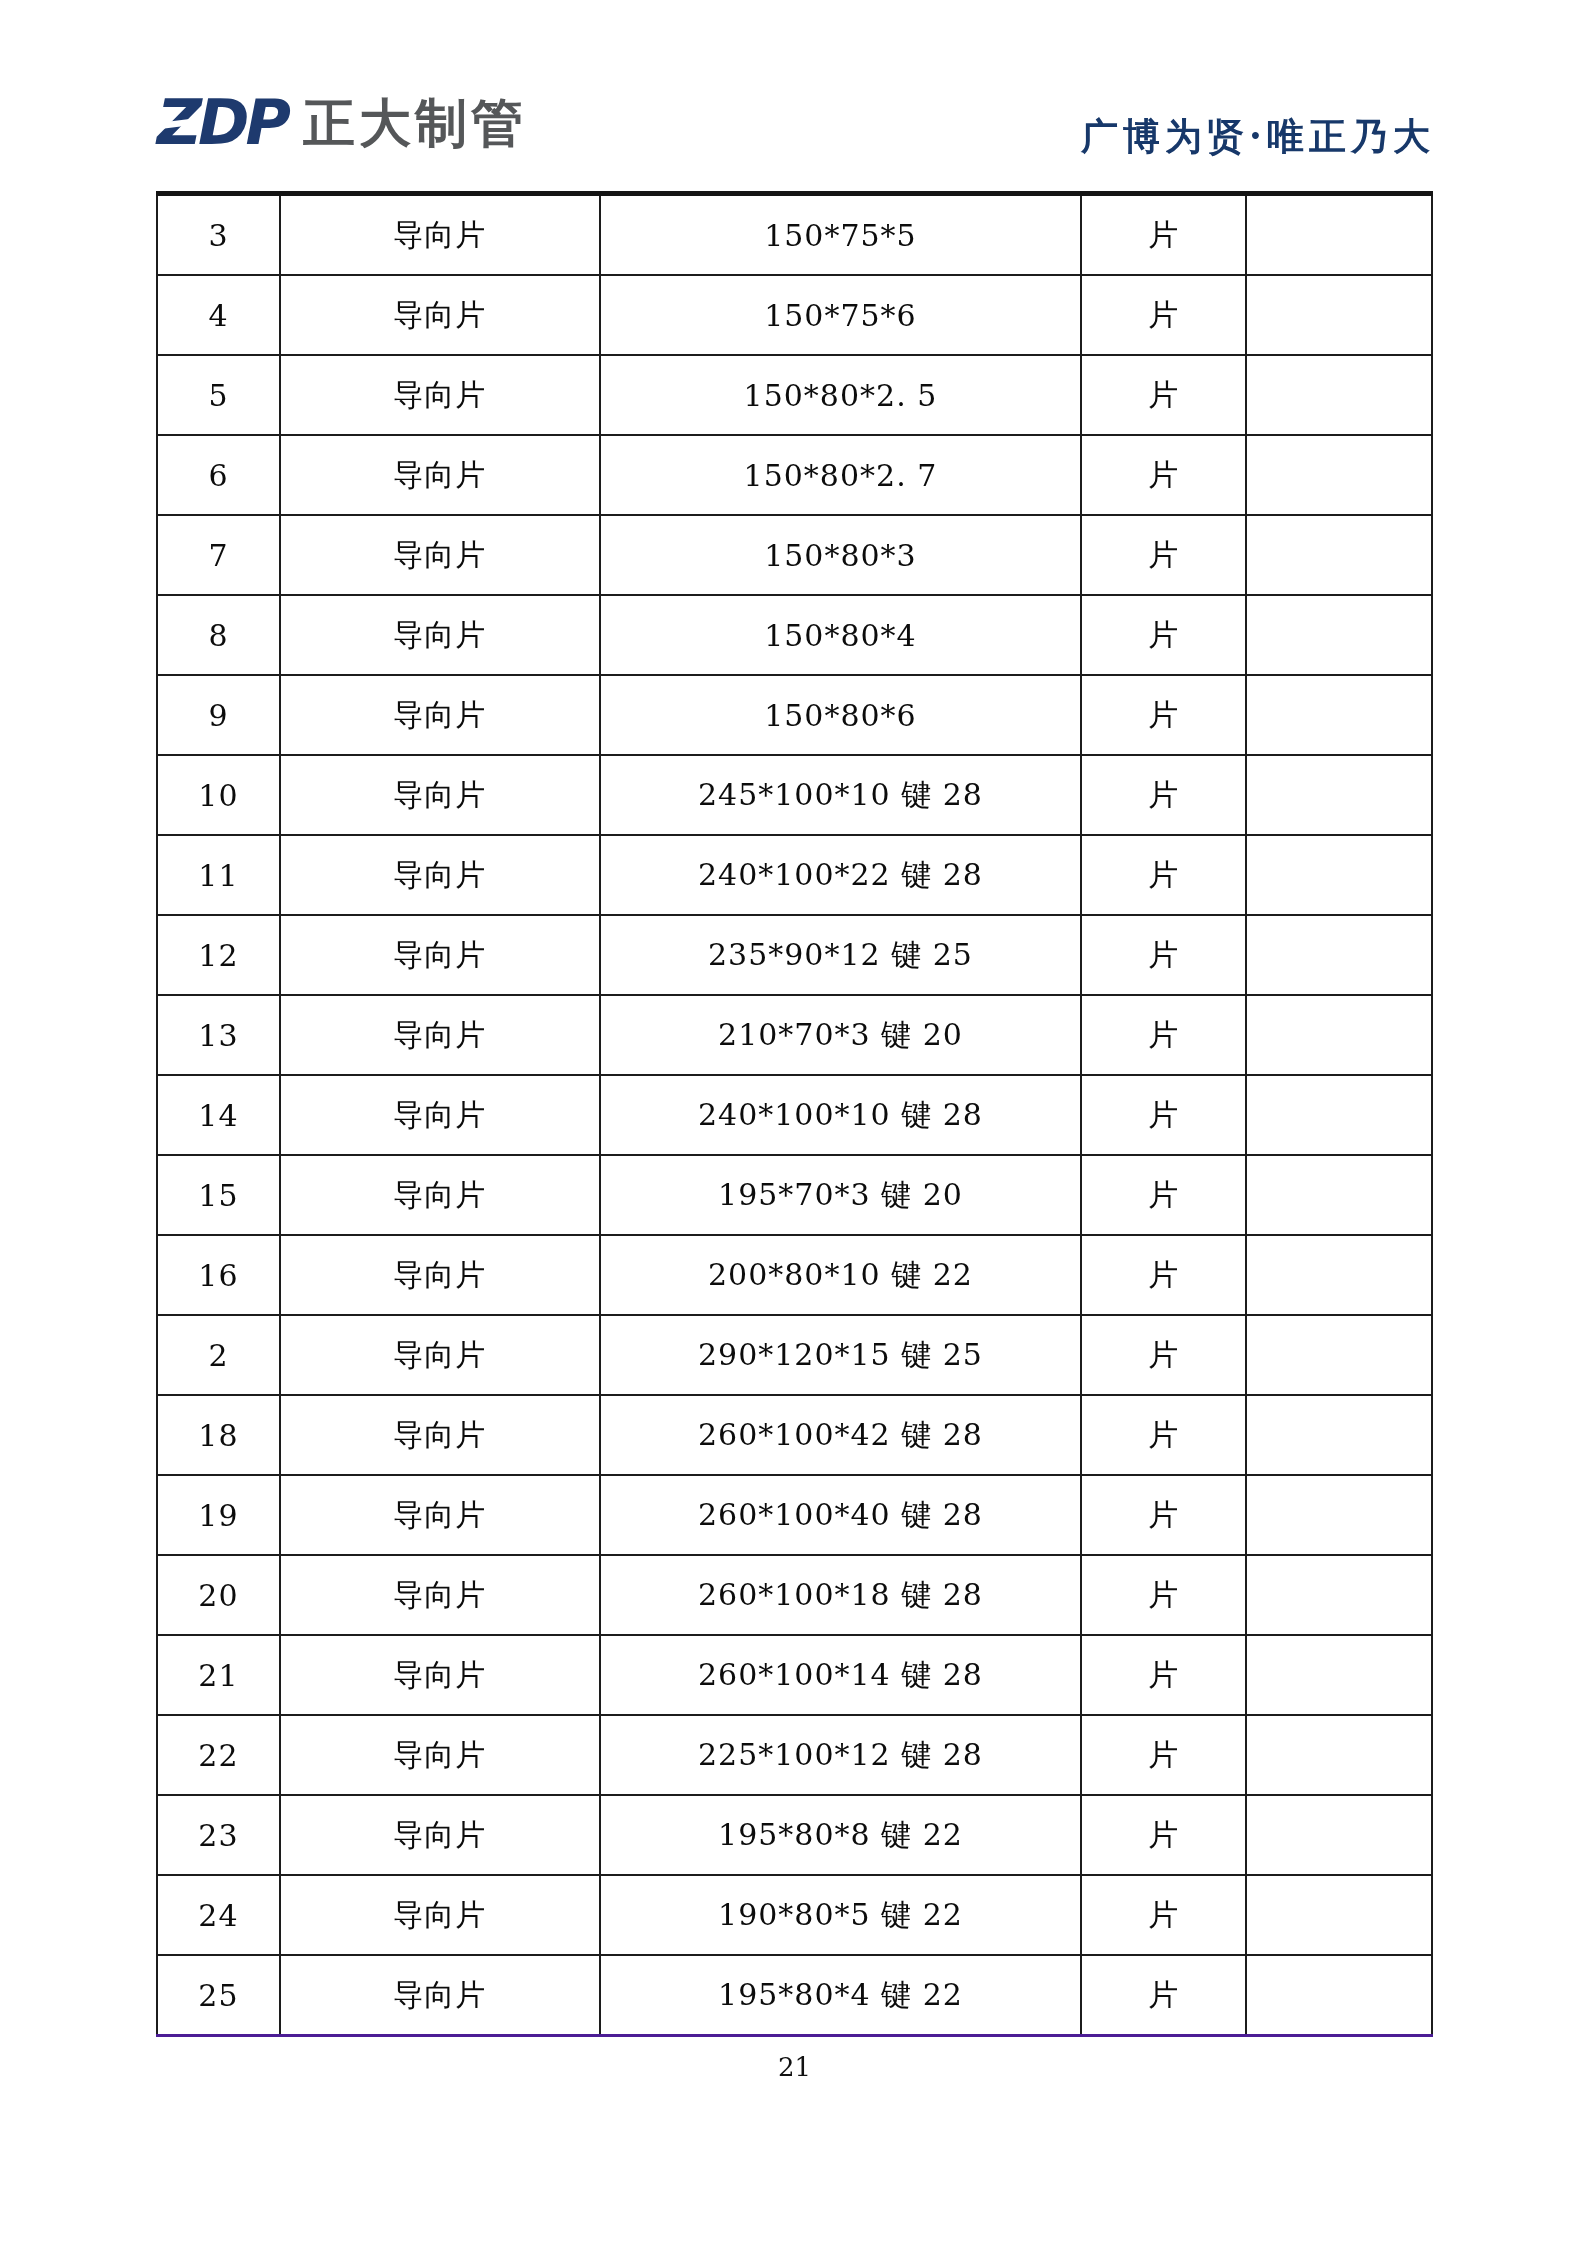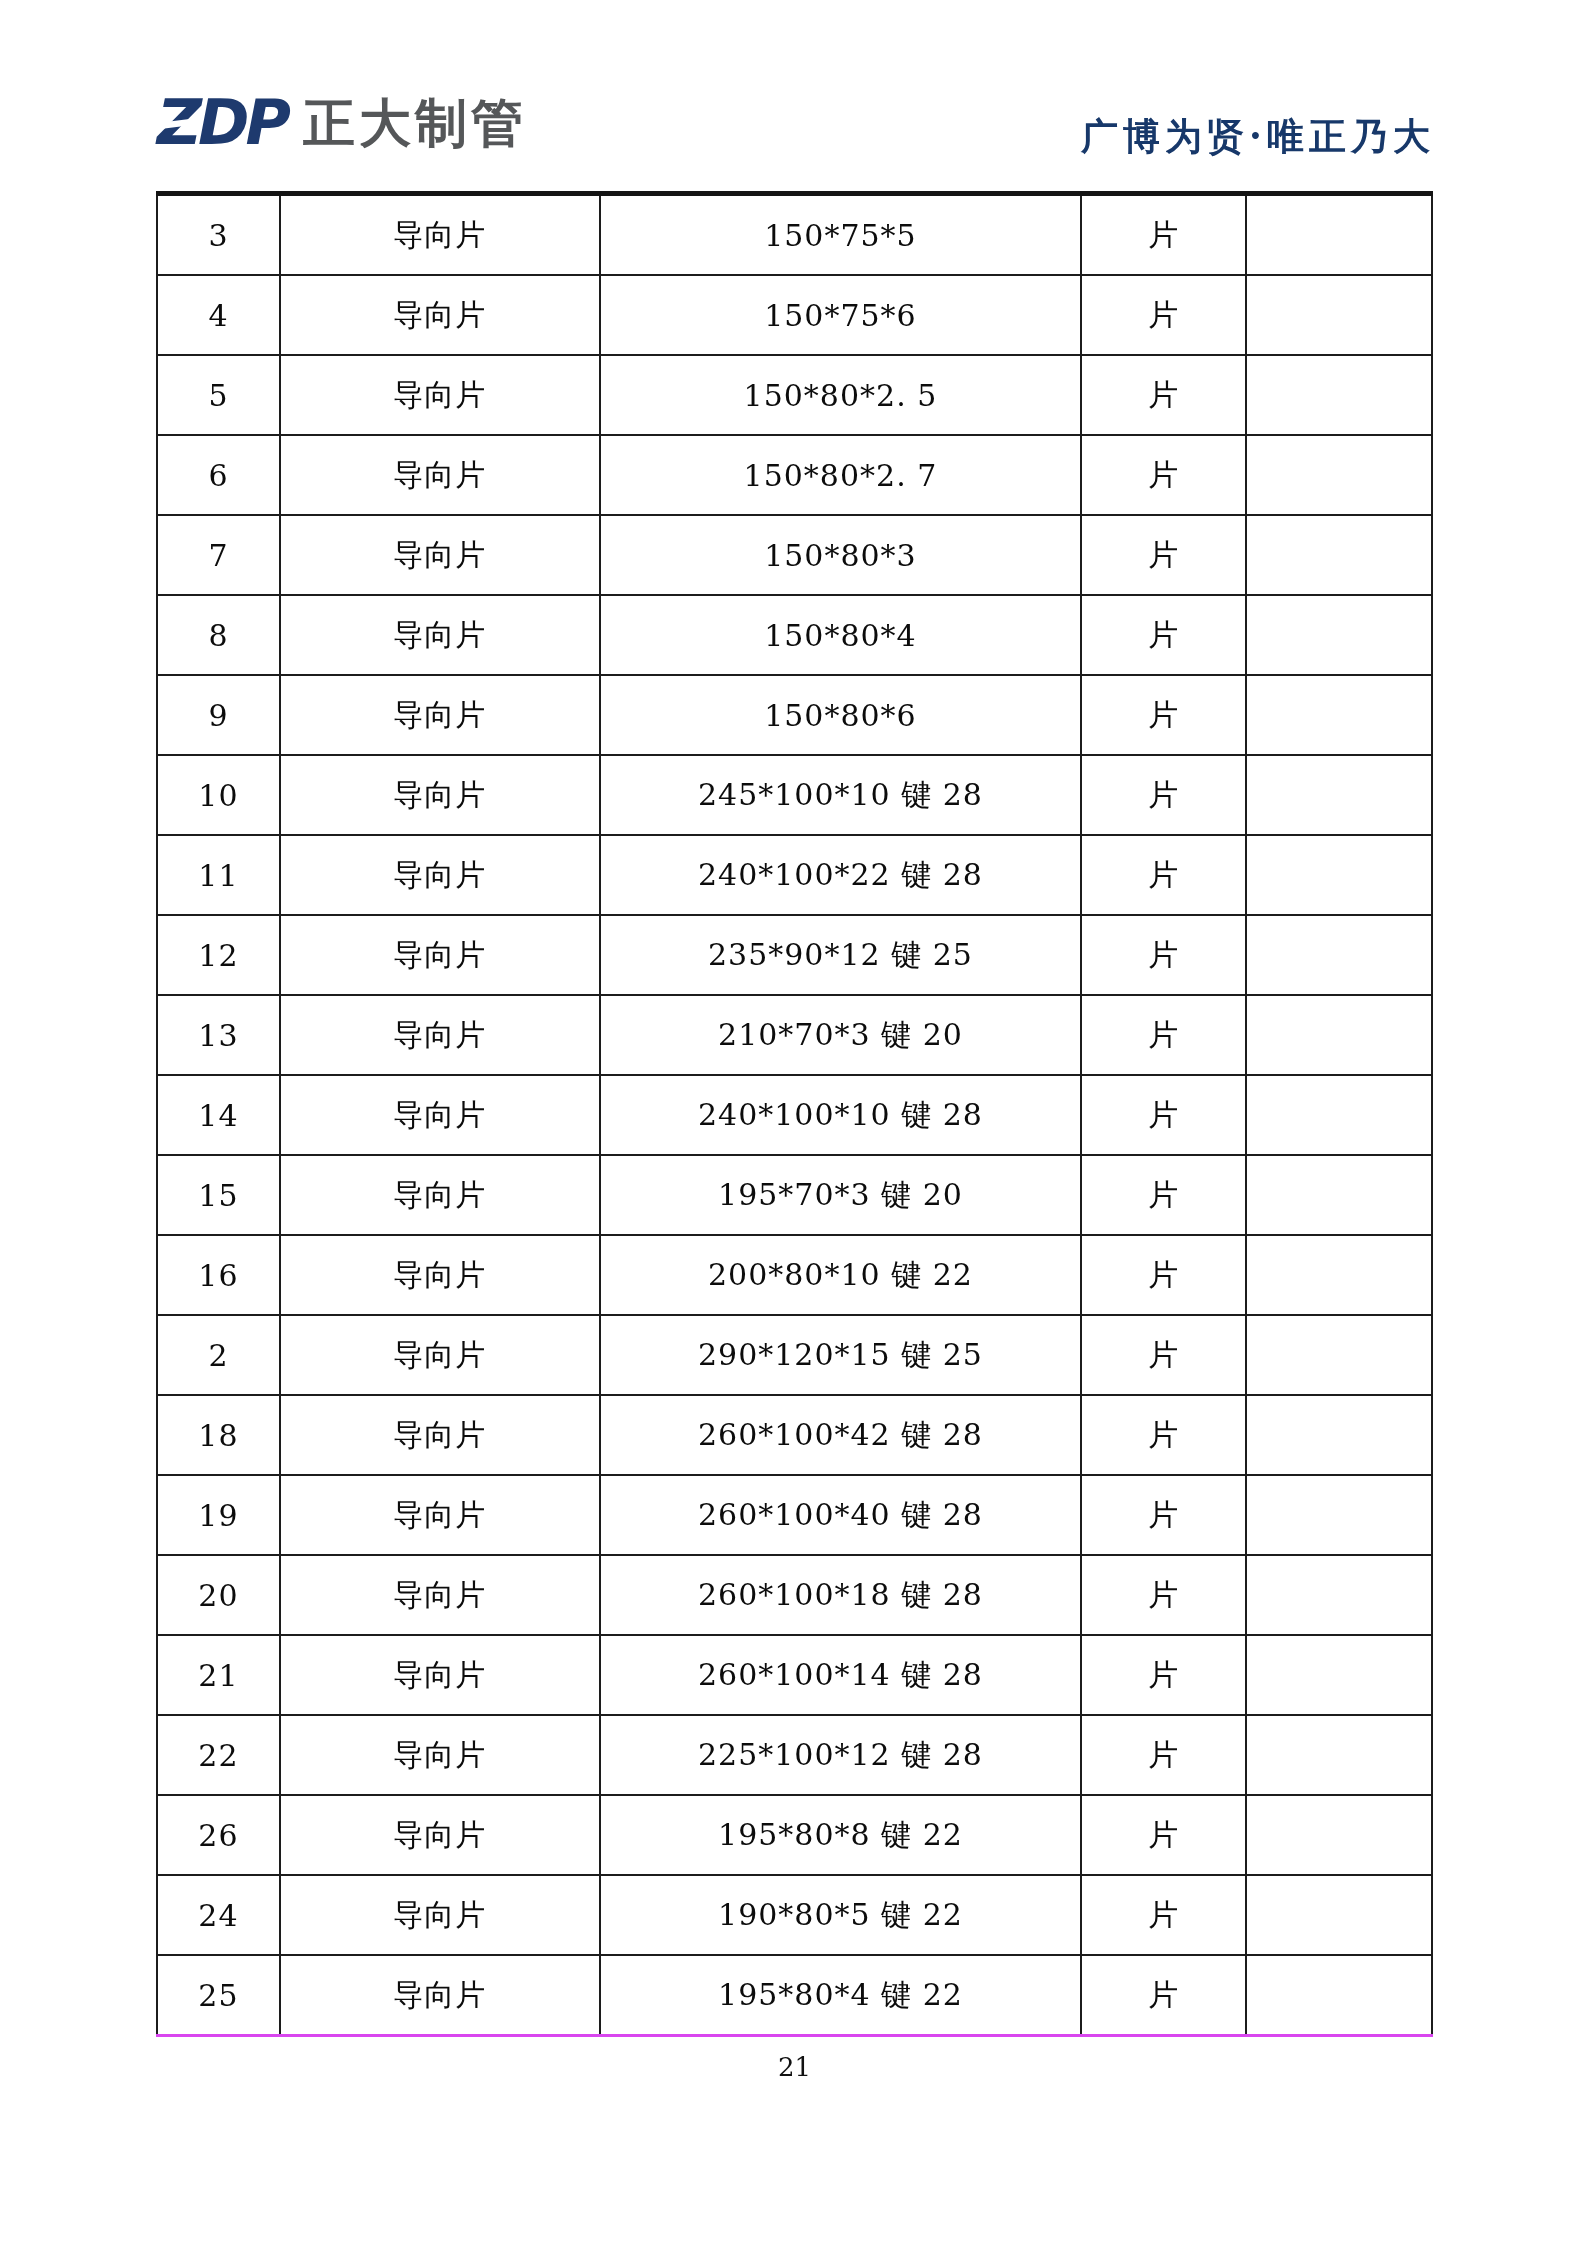--- a/index.html
+++ b/index.html
@@ -85,21 +85,21 @@
     font-size: 30px;
     color: #0c0c0c;
     letter-spacing: 1px;
     overflow: hidden;
     white-space: nowrap;
   }
   .doc-table tr:first-child td {
     border-top: 5px solid #141414;
   }
   .doc-table tr:last-child td {
-    border-bottom: 3px solid #d946ef;
+    border-bottom: 3px solid #4c1d95;
     margin-left: 47px;
   }
 
   
   .footer-pagenum {
     position: absolute;
     left: 156px;
     width: 1277px;
     top: 2052px;
     text-align: center;
@@ -265,21 +265,21 @@
           <td></td>
         </tr>
         <tr>
           <td>22</td>
           <td>导向片</td>
           <td>225*100*12 键 28</td>
           <td>片</td>
           <td></td>
         </tr>
         <tr>
-          <td>26</td>
+          <td>23</td>
           <td>导向片</td>
           <td>195*80*8 键 22</td>
           <td>片</td>
           <td></td>
         </tr>
         <tr>
           <td>24</td>
           <td>导向片</td>
           <td>190*80*5 键 22</td>
           <td>片</td>

